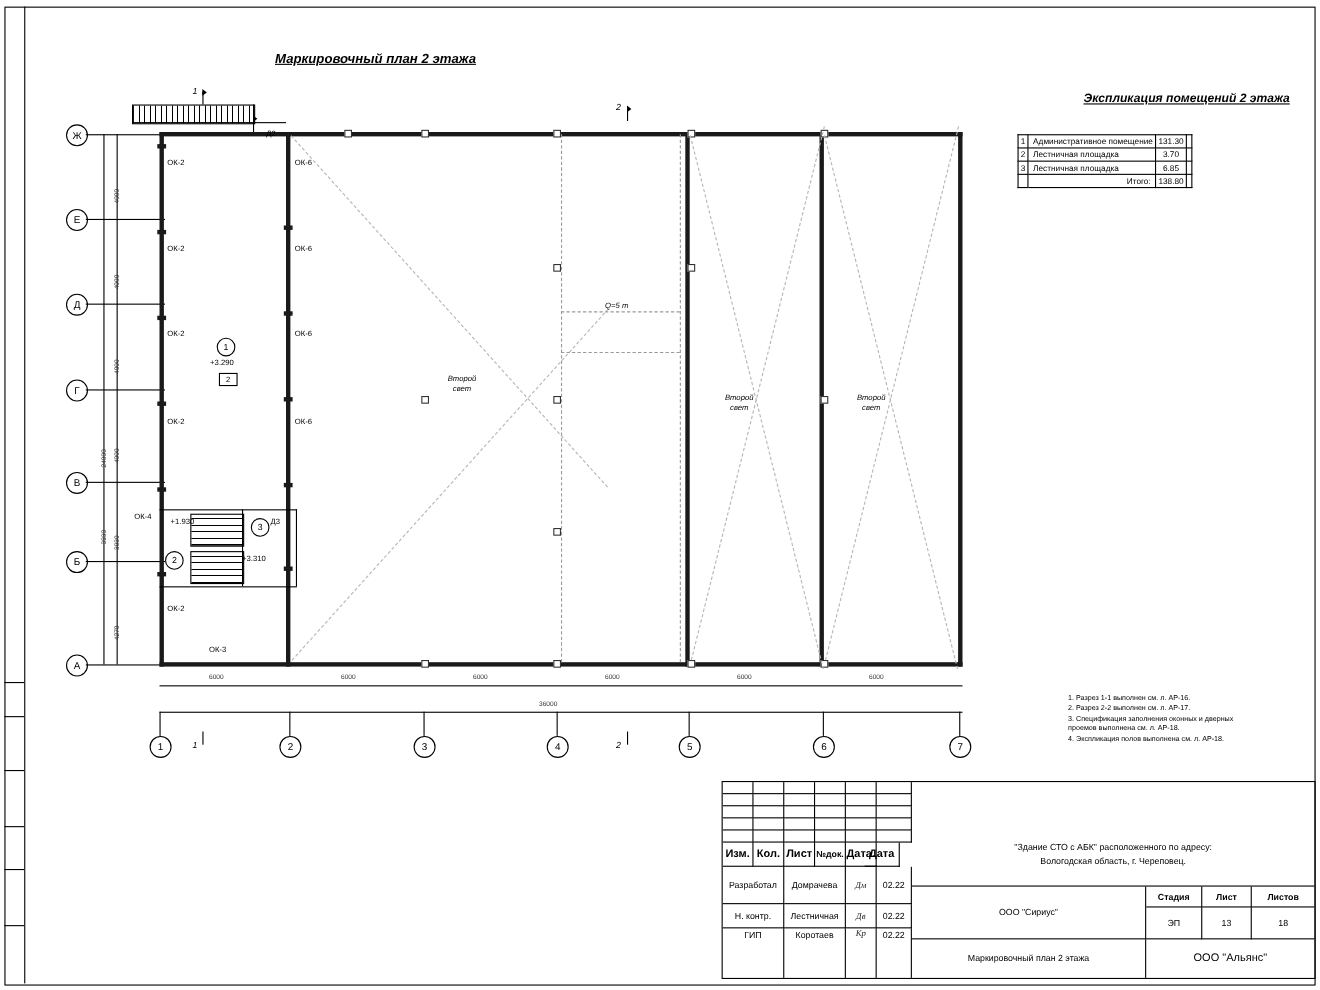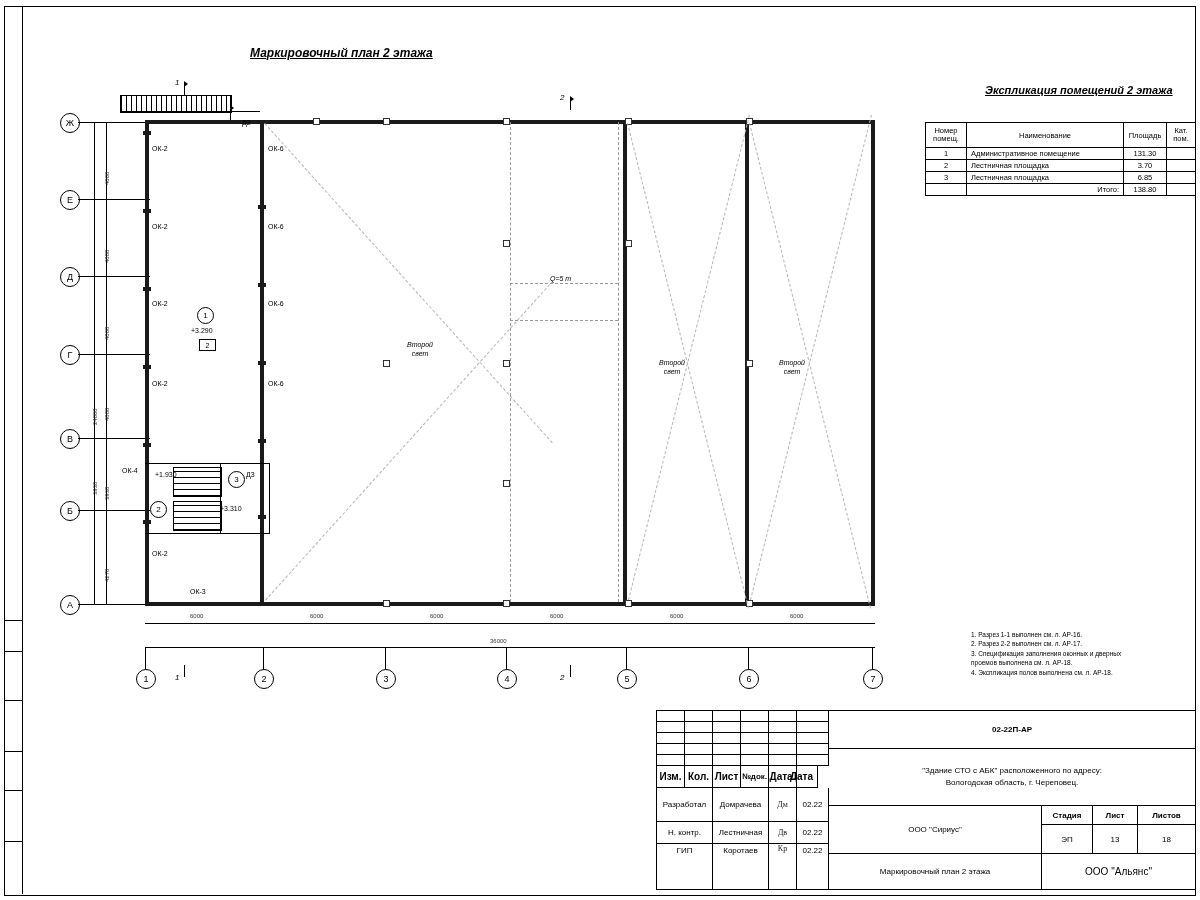--- a/index.html
+++ b/index.html
@@ -61,21 +61,21 @@
 
   
   #notes{position:absolute;left:971px;top:630px;font-size:6.5px;line-height:1.45;}
 
   
   #titleblock{position:absolute;left:656px;top:710px;width:538px;height:178px;border:1px solid #000;}
   #titleblock .cell{position:absolute;border-right:1px solid #000;border-bottom:1px solid #000;
       font-size:8px;display:flex;align-items:center;justify-content:center;text-align:center;box-sizing:border-box;}
   #titleblock .nb-b{border-bottom:none;}
   .tb-big{font-size:11px;}
-  .sig{font-family:"Liberation Serif",serif;font-size:13px;color:#222;}
+  .sig{font-family:"Liberation Serif",serif;font-style:italic;font-size:13px;color:#222;}
 </style>
 </head>
 <body>
 
 <div class="sheet">
   <div class="frame-outer"></div>
   <div class="frame-left-col"></div>
   <div class="lc-cell" style="top:620px;height:30px;"></div>
   <div class="lc-cell" style="top:700px;height:50px;"></div>
   <div class="lc-cell" style="top:790px;height:50px;"></div>
@@ -235,26 +235,20 @@
     <div class="axis-line" style="left:566px;top:552px;width:1px;height:22px;"></div>
     <div class="axis-circle" style="left:557px;top:574px;">5</div>
     <div class="axis-line" style="left:688px;top:552px;width:1px;height:22px;"></div>
     <div class="axis-circle" style="left:679px;top:574px;">6</div>
     <div class="axis-line" style="left:812px;top:552px;width:1px;height:22px;"></div>
     <div class="axis-circle" style="left:803px;top:574px;">7</div>
   </div>
 
   <table id="expl-table">
     <tbody>
-        <tr class="hrow">
-      <th style="width:36px;line-height:1.1;">Номер<br>помещ.</th>
-      <th style="width:152px;">Наименование</th>
-      <th style="width:38px;">Площадь</th>
-      <th style="width:24px;line-height:1.1;">Кат.<br>пом.</th>
-    </tr>
     <tr>
       <td>1</td>
       <td class="name">Административное помещение</td>
       <td>131.30</td>
       <td></td>
     </tr>
     <tr>
       <td>2</td>
       <td class="name">Лестничная площадка</td>
       <td>3.70</td>
@@ -331,21 +325,20 @@
     <div class="cell" style="left:0;top:111px;width:56px;height:22px;">Н. контр.</div>
     <div class="cell" style="left:56px;top:111px;width:56px;height:22px;">Лестничная</div>
     <div class="cell sig" style="left:112px;top:111px;width:28px;height:22px;">Дв</div>
     <div class="cell" style="left:140px;top:111px;width:32px;height:22px;">02.22</div>
 
     <div class="cell nb-b" style="left:0;top:133px;width:56px;height:45px;align-items:flex-start;padding-top:2px;">ГИП</div>
     <div class="cell nb-b" style="left:56px;top:133px;width:56px;height:45px;align-items:flex-start;padding-top:2px;">Коротаев</div>
     <div class="cell nb-b sig" style="left:112px;top:133px;width:28px;height:45px;align-items:flex-start;">Кр</div>
     <div class="cell nb-b" style="left:140px;top:133px;width:32px;height:45px;align-items:flex-start;padding-top:2px;">02.22</div>
 
-    <div class="cell tb-big" style="left:172px;top:0;width:366px;height:38px;border-right:none;font-weight:bold;">02-22П-АР</div>
     <div class="cell" style="left:172px;top:38px;width:366px;height:57px;border-right:none;flex-direction:column;line-height:1.5;">
       <span>"Здание СТО с АБК" расположенного по адресу:</span>
       <span>Вологодская область, г. Череповец.</span>
     </div>
     <div class="cell" style="left:172px;top:95px;width:213px;height:48px;">ООО "Сириус"</div>
     <div class="cell nb-b" style="left:172px;top:143px;width:213px;height:35px;">Маркировочный план 2 этажа</div>
 
     <div class="cell" style="left:385px;top:95px;width:51px;height:19px;font-weight:bold;">Стадия</div>
     <div class="cell" style="left:436px;top:95px;width:45px;height:19px;font-weight:bold;">Лист</div>
     <div class="cell" style="left:481px;top:95px;width:57px;height:19px;border-right:none;font-weight:bold;">Листов</div>

